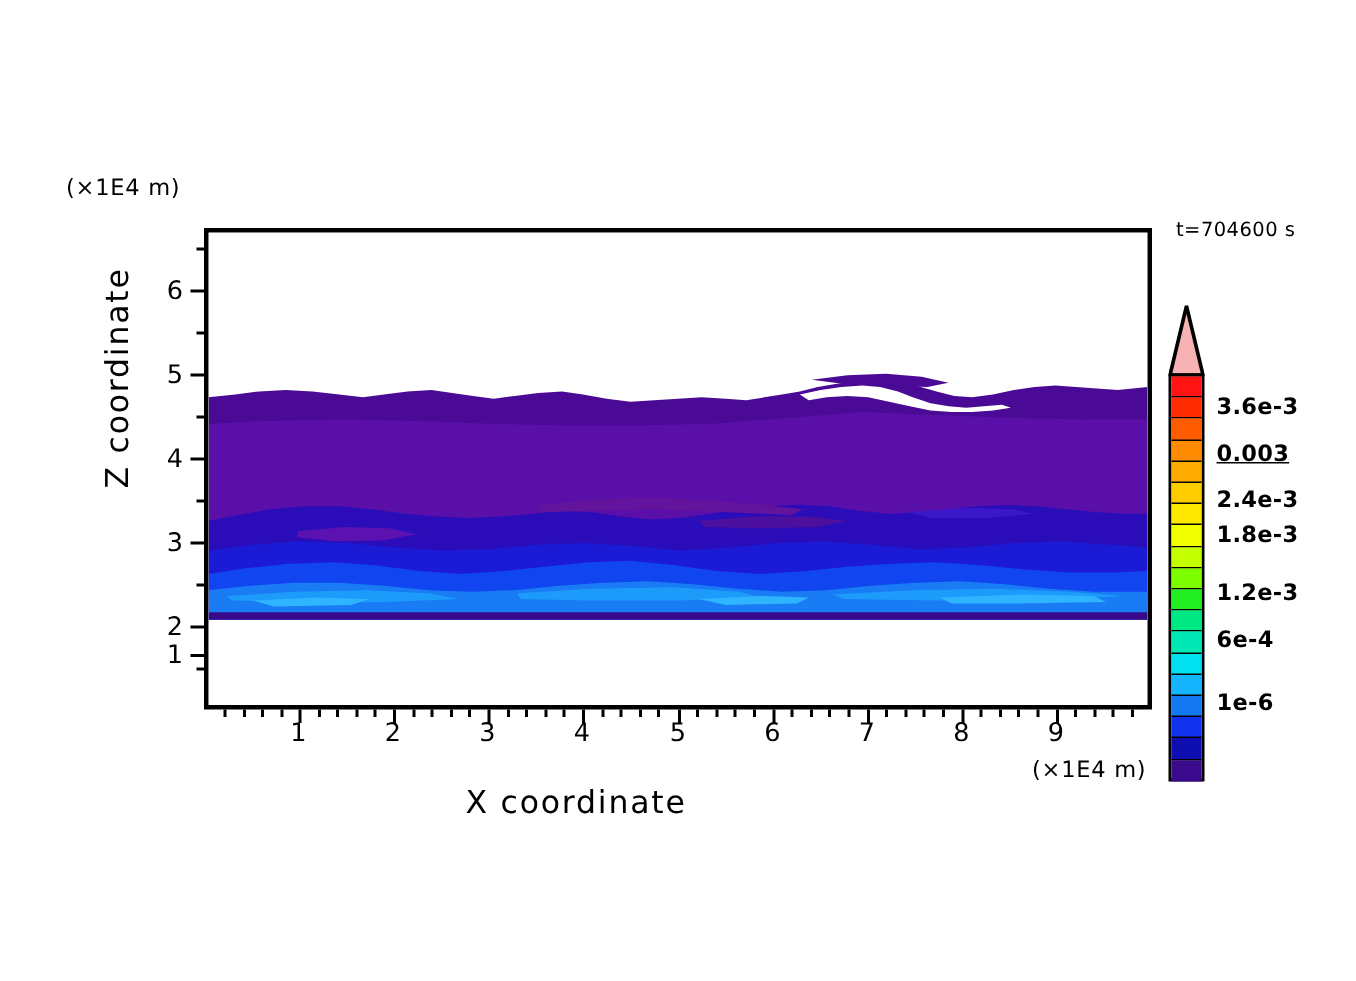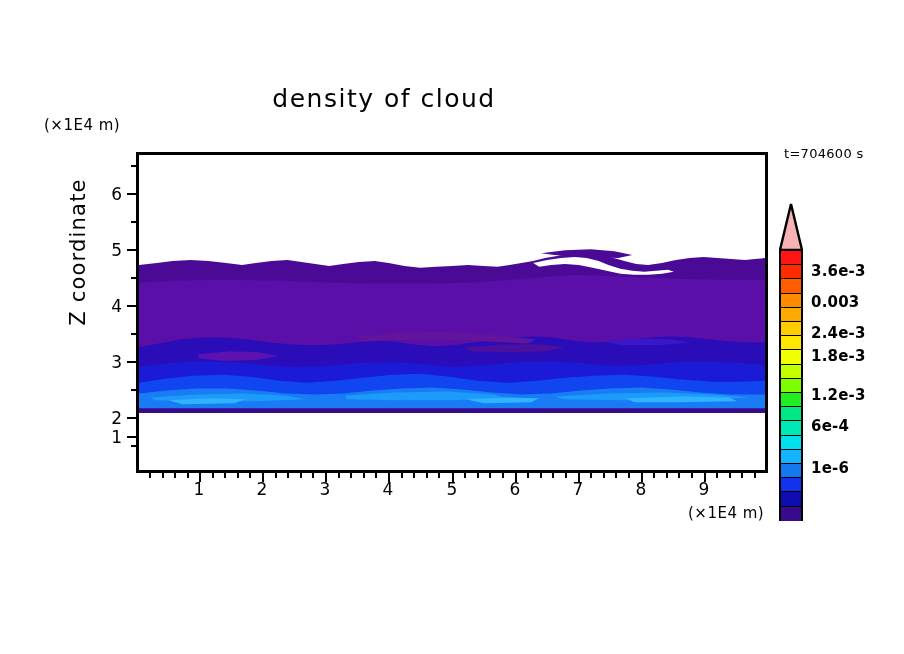--- a/index.html
+++ b/index.html
@@ -160,24 +160,24 @@
     font-weight: bold;
     white-space: nowrap;
     letter-spacing: 0.2px;
   }
 </style>
 </head>
 <body>
 
 <div class="canvas">
 
-  <div class="plot-title">density of cloud</div>
   <div class="units-top-left">(×1E4 m)</div>
   <div class="time-stamp">t=704600 s</div>
   <div class="units-bottom-right">(×1E4 m)</div>
+  <div class="x-axis-title">X coordinate</div>
   <div class="y-axis-title">Z coordinate</div>
 
   <div class="plot-frame">
     <svg class="plot-inner" viewBox="0 0 632 321" preserveAspectRatio="none">
       <defs>
         <clipPath id="plotclip">
             <rect x="0" y="0" width="632" height="321"></rect>
           </clipPath>
       </defs>
       <g clip-path="url(#plotclip)">
@@ -359,21 +359,21 @@
       <div class="cb-seg" style="top:170.4px;height:14.2px; background:#00e8b4;"></div>
       <div class="cb-seg" style="top:184.6px;height:14.2px; background:#00e0ee;"></div>
       <div class="cb-seg" style="top:198.8px;height:14.2px; background:#14b4ff;"></div>
       <div class="cb-seg" style="top:213.0px;height:14.2px; background:#1478f0;"></div>
       <div class="cb-seg" style="top:227.2px;height:14.2px; background:#1133ee;"></div>
       <div class="cb-seg" style="top:241.4px;height:14.2px; background:#0d0db0;"></div>
       <div class="cb-seg" style="top:255.6px;height:14.2px; background:#3a0a8c;"></div>
     </div>
 
     <div class="cb-label" style="left:32px; top:59px;">3.6e-3</div>
-    <div class="cb-label" style="left:32px; top:90px;">0.003</div>
+    <div class="cb-label" style="left:32px; top:90px;text-decoration:underline;">0.003</div>
     <div class="cb-label" style="left:32px; top:121px;">2.4e-3</div>
     <div class="cb-label" style="left:32px; top:144px;">1.8e-3</div>
     <div class="cb-label" style="left:32px; top:183px;">1.2e-3</div>
     <div class="cb-label" style="left:32px; top:214px;">6e-4</div>
     <div class="cb-label" style="left:32px; top:256px;">1e-6</div>
   </div>
 
 </div>
 
 </body></html>

